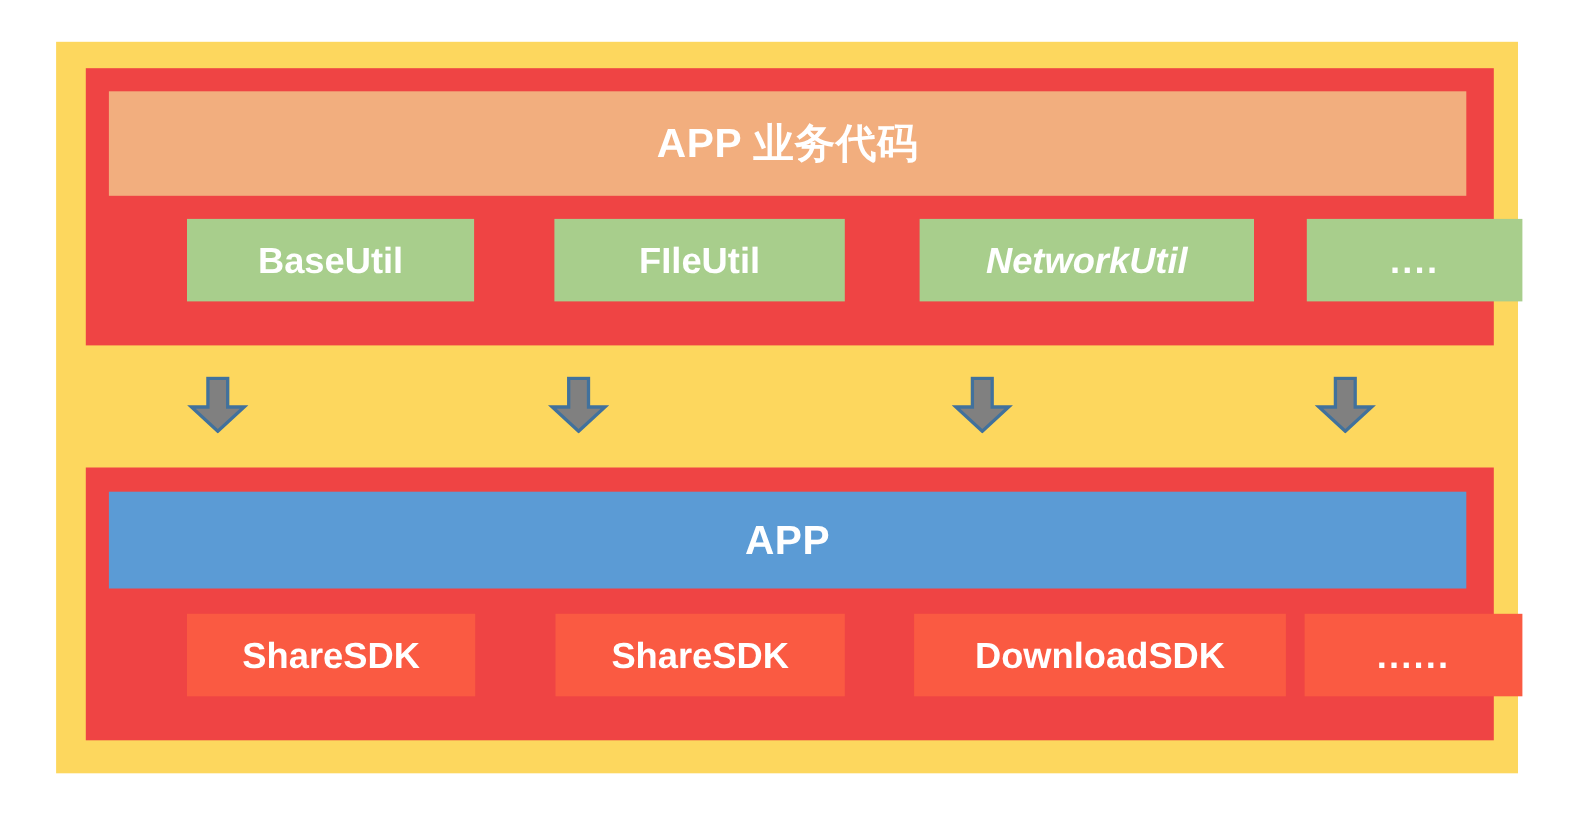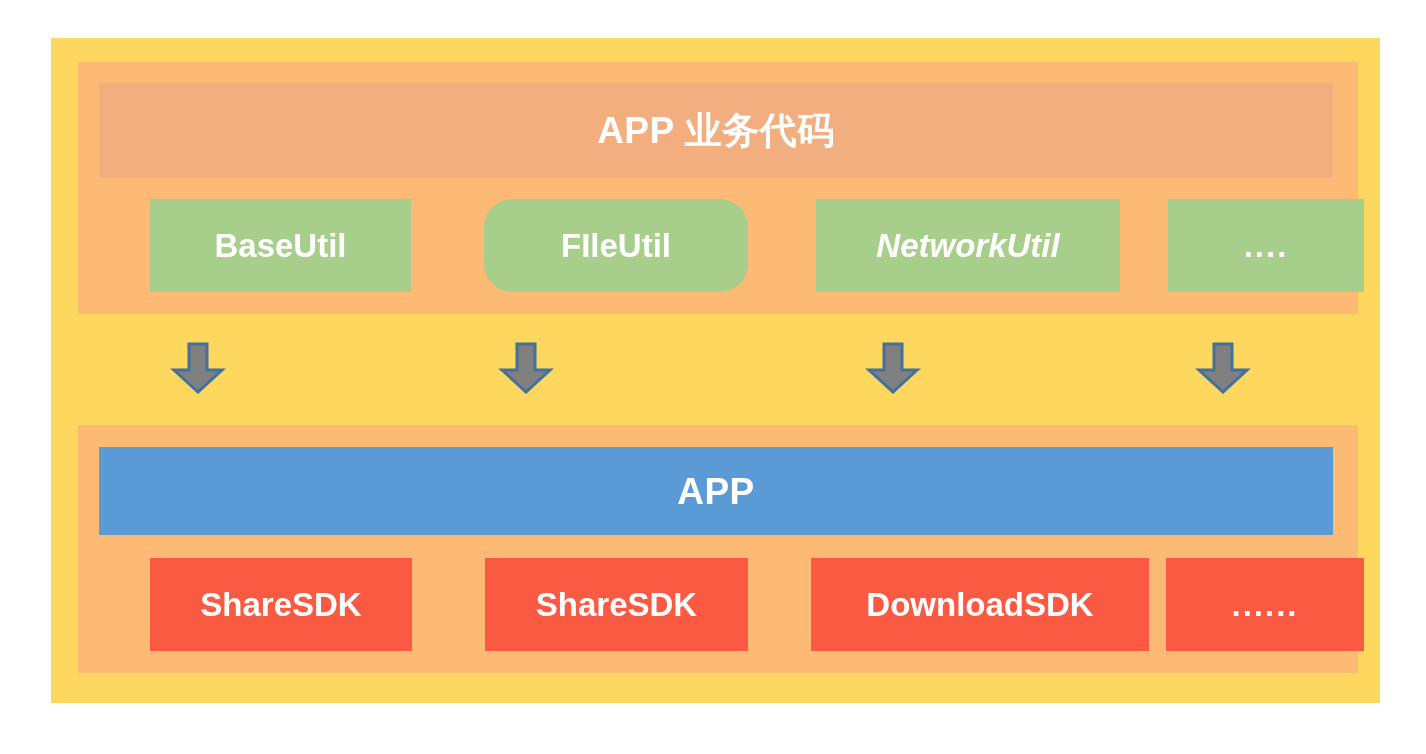--- a/index.html
+++ b/index.html
@@ -26,21 +26,21 @@
     top: 38px;
     width: 1329px;
     height: 665px;
     background: #FDD75E;
     box-sizing: border-box;
   }
 
   
   .panel {
     position: absolute;
-    background: #fdba74;
+    background: #ef4444;
     box-sizing: border-box;
   }
   .panel-top {
     left: 27px;
     top: 24px;
     width: 1280px;
     height: 252px;
   }
   .panel-bottom {
     left: 27px;
@@ -85,39 +85,40 @@
     left: 0;
     width: 100%;
     height: 93px;
   }
   .row-utils { top: 137px; }
   .row-sdks  { top: 133px; }
 
   .module-box {
     position: absolute;
     top: 0;
-    height: 93px;
+    height: 75px;
     display: flex;
     align-items: center;
     justify-content: center;
     box-sizing: border-box;
+    margin-left: 20px;
   }
   .module-box .module-label {
     color: #ffffff;
     font-size: 33px;
     font-weight: bold;
     line-height: 1;
     white-space: nowrap;
   }
   .box-green { background: #A8CE8C; }
   .box-red   { background: #FA5A42; }
 
   
   .u0 { left: 72px;   width: 261px; }
-  .u1 { left: 406px;  width: 264px; border-radius: 28px; }
+  .u1 { left: 406px;  width: 264px; }
   .u2 { left: 738px;  width: 304px; font-style: italic; }
   .u3 { left: 1090px; width: 196px; }
 
   
   .s0 { left: 72px;   width: 262px; }
   .s1 { left: 407px;  width: 263px; text-align: center; }
   .s2 { left: 733px;  width: 338px; }
   .s3 { left: 1088px; width: 198px; }
 
   .dots-label { letter-spacing: 2px; }

